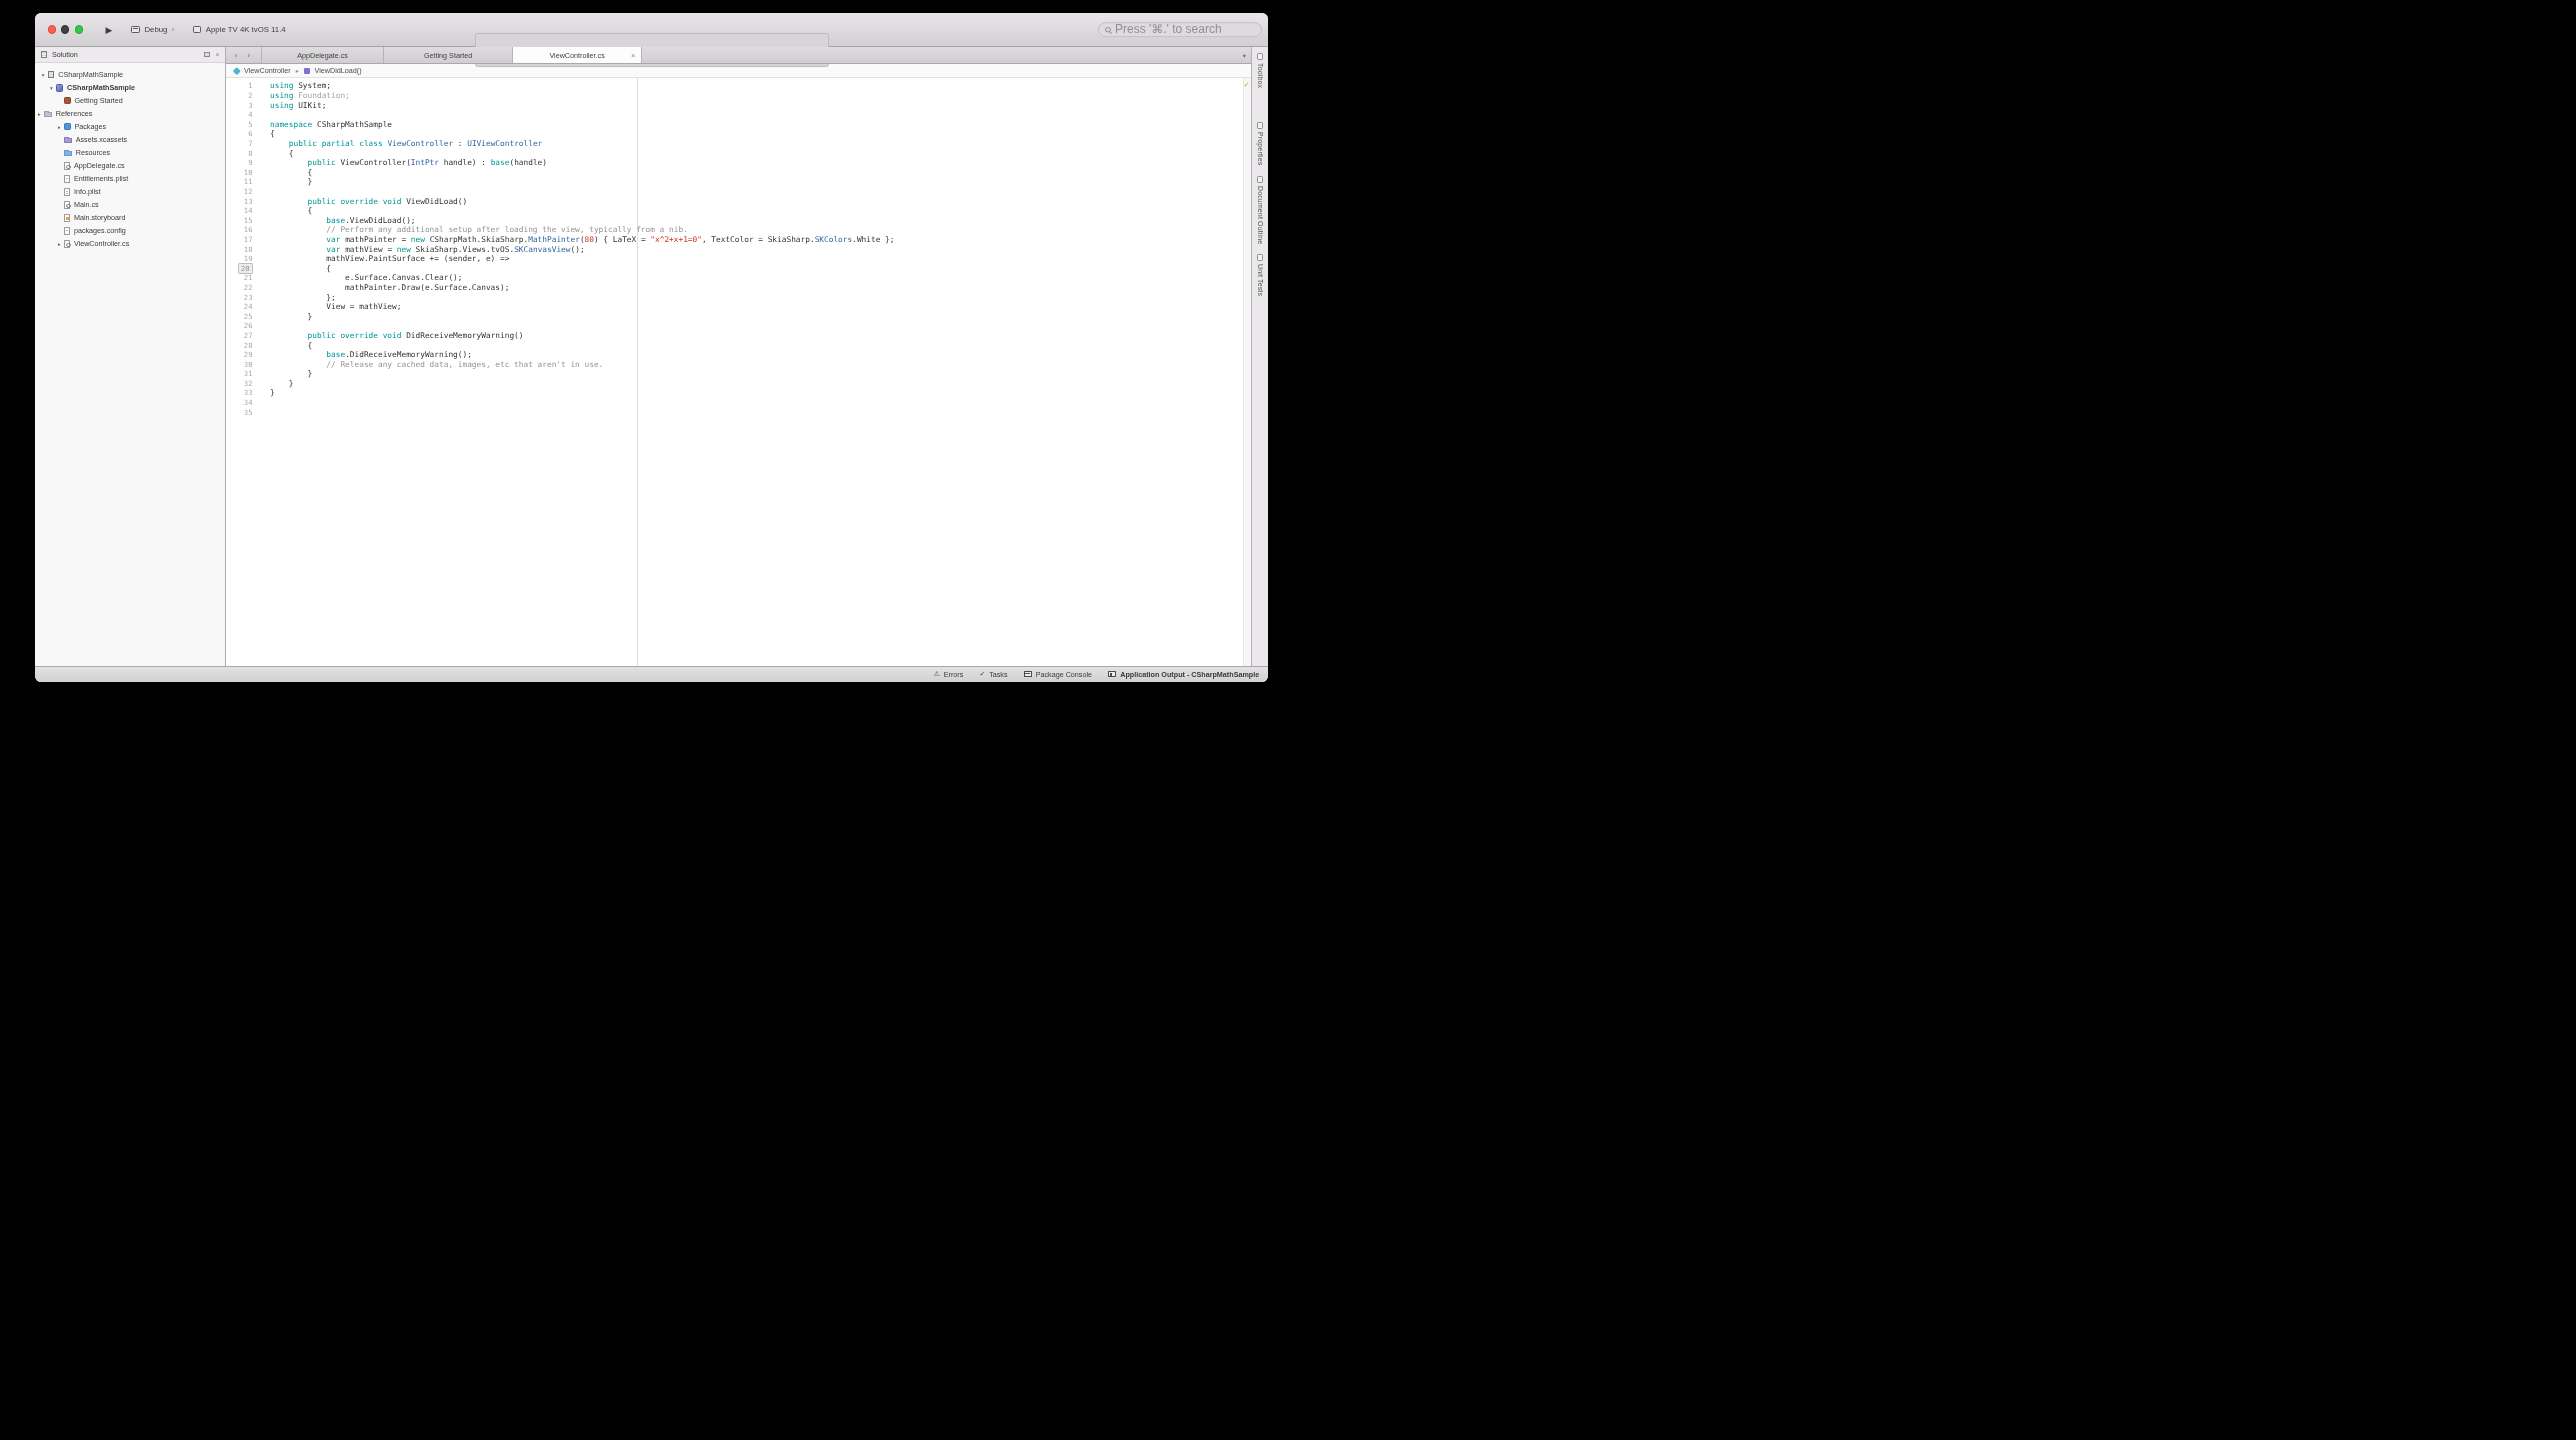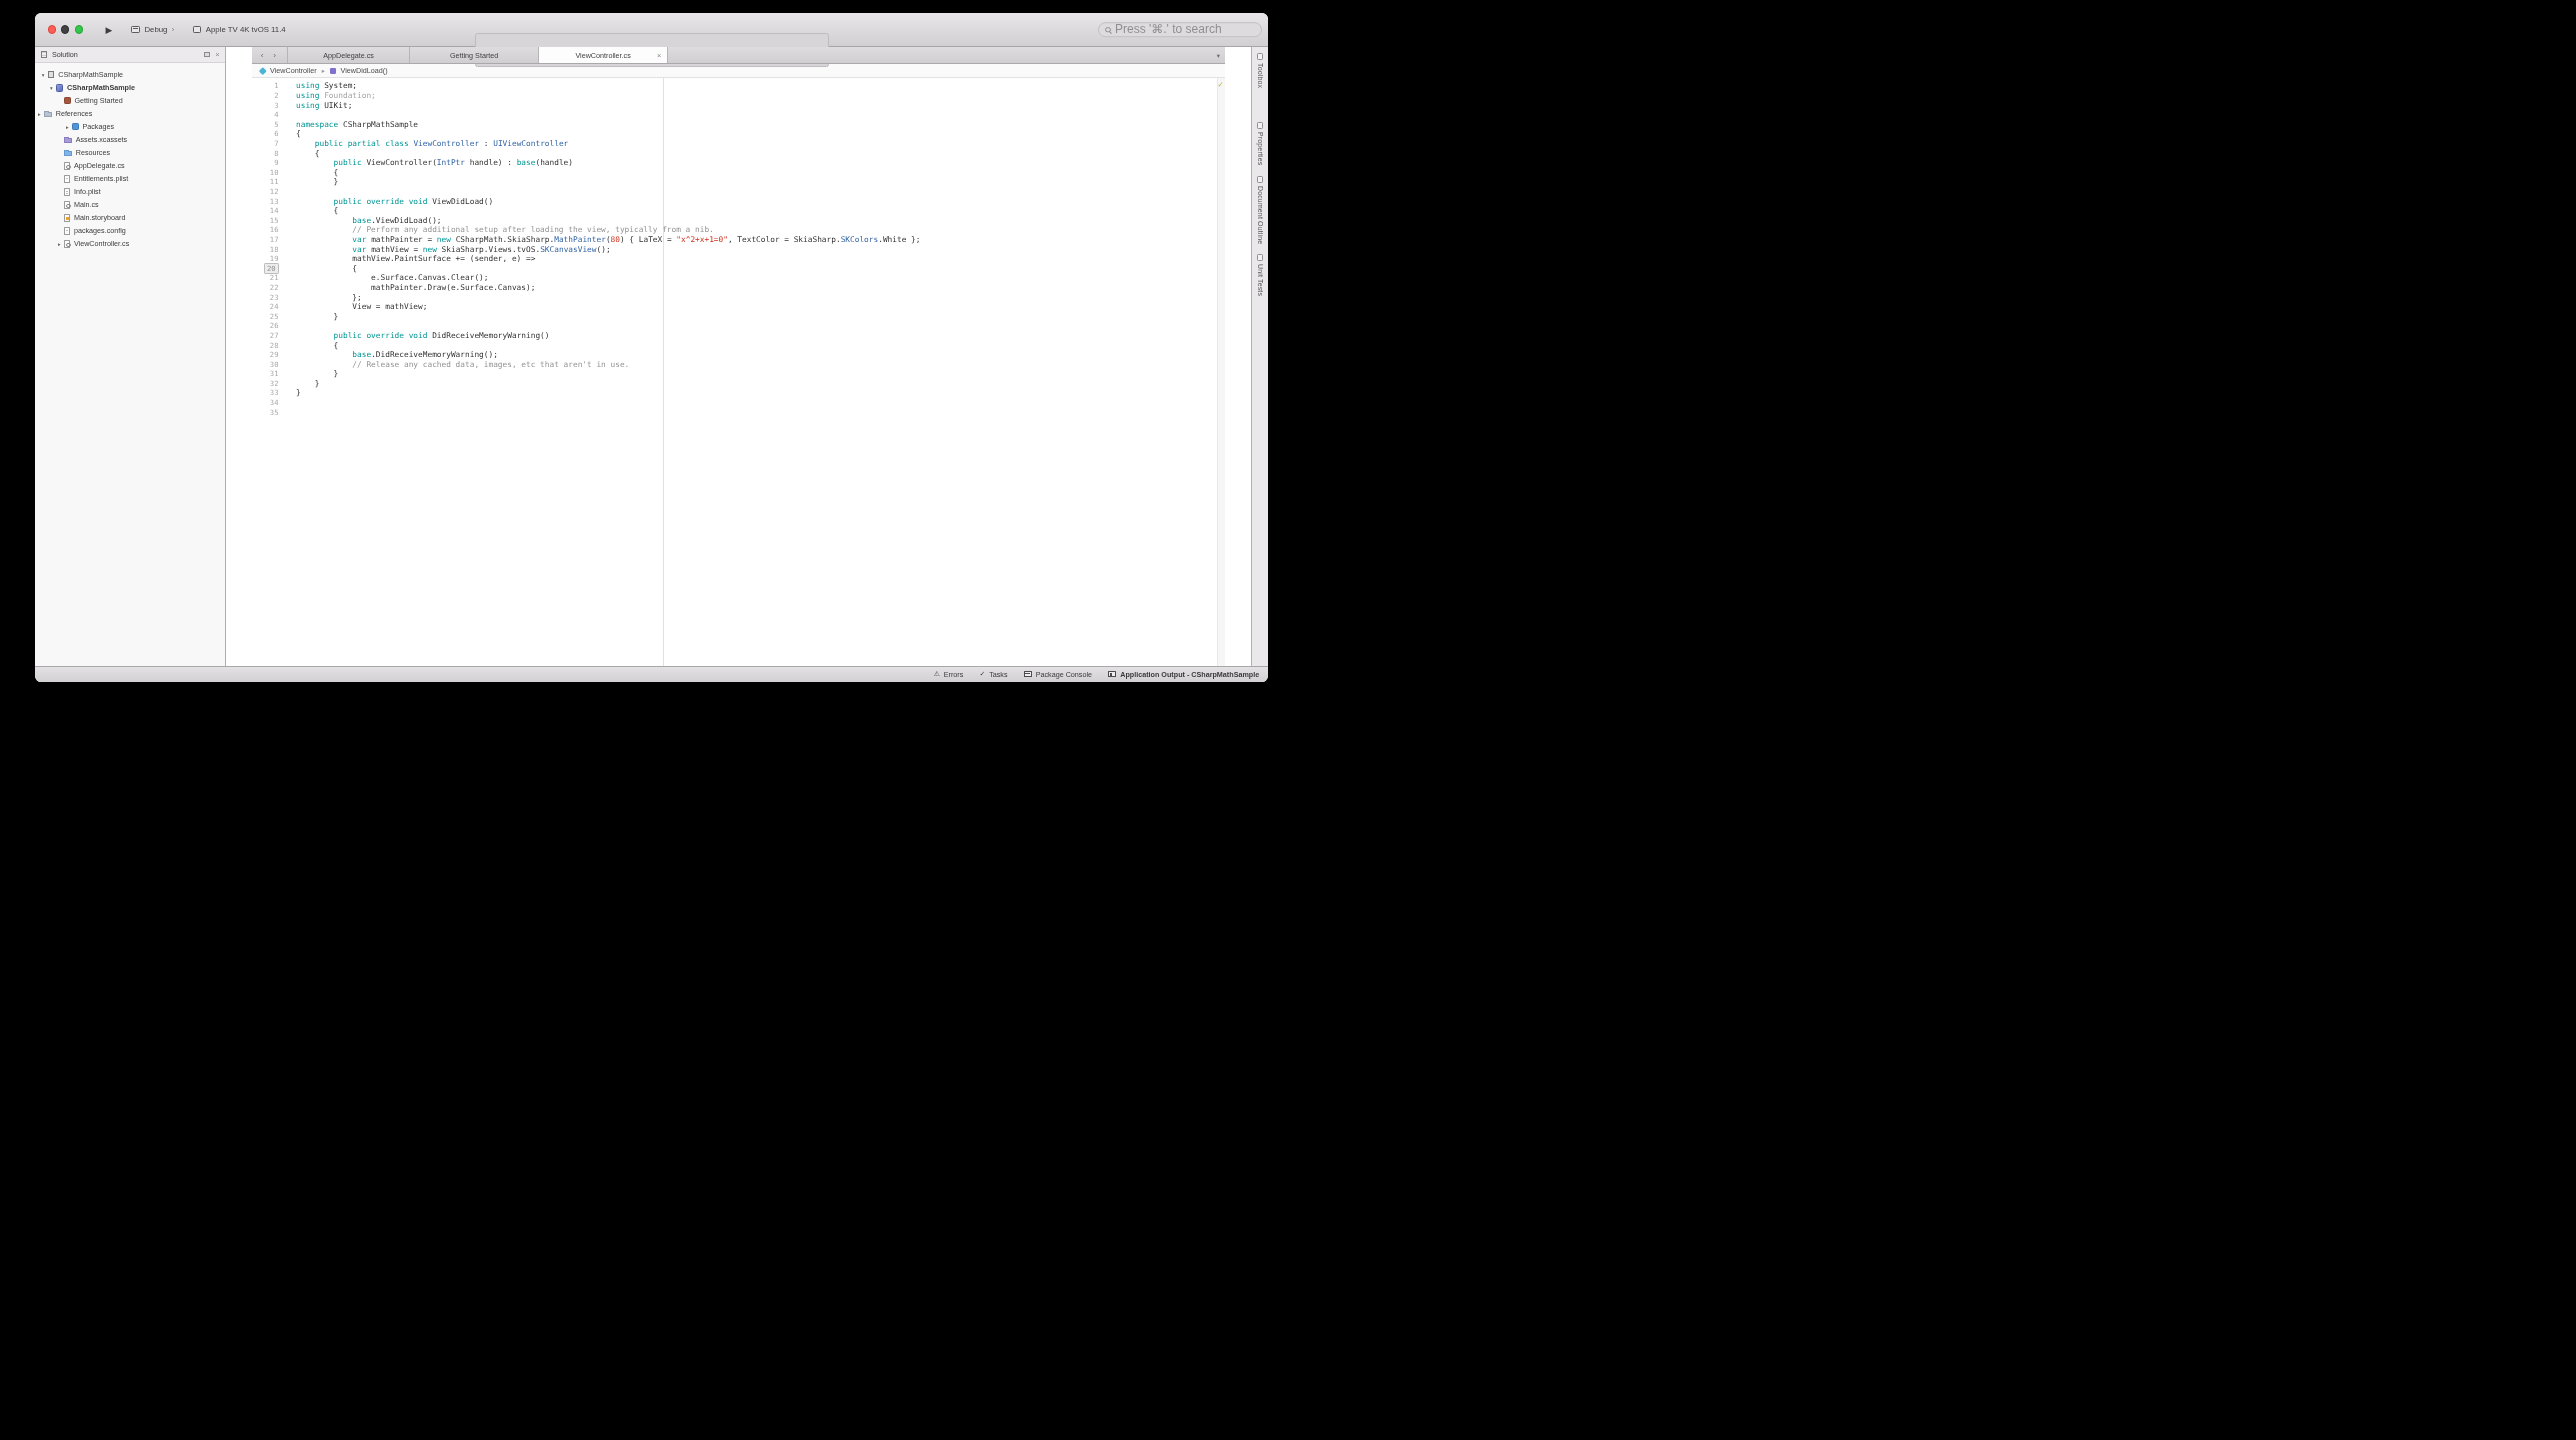--- a/index.html
+++ b/index.html
@@ -36,21 +36,21 @@
                 border-radius:8.1px;background:#dedbde;border:0.6px solid #c2bfc2;
                 display:flex;align-items:center;padding:0 6.3px;gap:4.4px;}
   .mag-icon{width:5.6px;height:5.6px;border:0.9px solid #8d8d8d;border-radius:50%;position:relative;flex:none;}
   .mag-icon::after{content:"";position:absolute;width:3.1px;height:0.9px;background:#8d8d8d;
                    transform:rotate(45deg);right:-2.5px;bottom:-1.3px;}
   .search-field input{flex:1;background:transparent;border:none;outline:none;font-size:12px;
                       color:#4a4a4a;font-family:inherit;min-width:0;}
   .search-field input::placeholder{color:#8f8f8f;}
 
   
-  .main{flex:1;display:flex;min-height:0;gap:26px;}
+  .main{flex:1;display:flex;min-height:0;}
 
   
   .sidebar{width:191px;flex:none;background:#f9f8f9;border-right:0.6px solid #aeacae;
            display:flex;flex-direction:column;}
   .pad-header{height:16.3px;flex:none;display:flex;align-items:center;padding:0 5.6px;
               background:#eceaec;border-bottom:0.6px solid #d6d4d6;font-size:7.2px;color:#3a3a3a;}
   .solution-icon-hdr{width:6.9px;height:6.9px;border:0.6px solid #7f7f7f;
                      background:repeating-linear-gradient(#cfcfcf 0 1.3px,#efefef 1.3px 2.5px);margin-right:4.4px;flex:none;}
   .pad-title{flex:1;}
   .pad-pin{width:5.6px;height:5.6px;border:0.6px solid #8a8a8a;background:#dcdcdc;margin-right:5.6px;flex:none;}
@@ -199,21 +199,21 @@
             <div class="tree-row" style="padding-left: 20px;">
               <span class="disclosure"></span>
               <span class="ticon getting-started-icon"></span>
               <span class="tlabel">Getting Started</span>
             </div>
             <div class="tree-row" style="">
               <span class="disclosure">▸</span>
               <span class="ticon references-icon"></span>
               <span class="tlabel">References</span>
             </div>
-            <div class="tree-row" style="padding-left: 28px;">
+            <div class="tree-row" style="padding-left: 20px;">
               <span class="disclosure">▸</span>
               <span class="ticon packages-icon"></span>
               <span class="tlabel">Packages</span>
             </div>
             <div class="tree-row" style="padding-left: 20px;">
               <span class="disclosure"></span>
               <span class="ticon asset-catalog-icon"></span>
               <span class="tlabel">Assets.xcassets</span>
             </div>
             <div class="tree-row" style="padding-left: 20px;">

